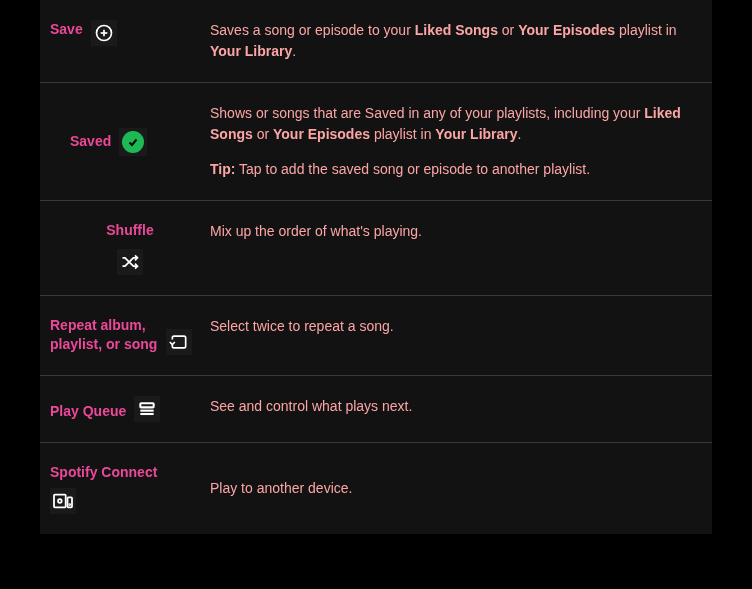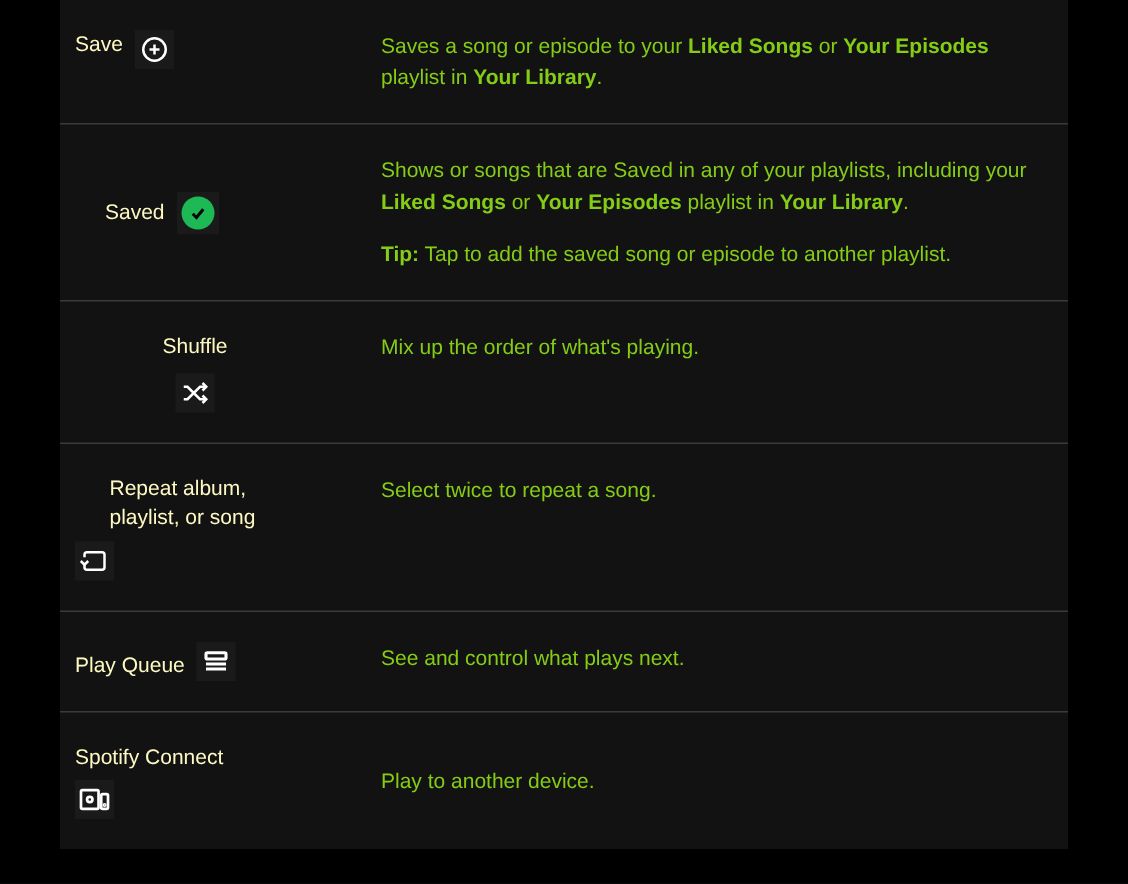--- a/index.html
+++ b/index.html
@@ -30,30 +30,29 @@
     padding-left: 10px;
     display: flex;
     align-items: flex-start;
     gap: 8px;
     flex-wrap: wrap;
   }
   .label-col.wrap-label {
     align-items: flex-start;
   }
   .label-text {
-    font-weight: 400;
-    color: #fef9c3;
+    font-weight: 700;
+    color: #ec4899;
     line-height: 1.4;
   }
   .desc-col {
     flex: 1;
     padding-right: 20px;
-    color: #84cc16;
+    color: #fca5a5;
     line-height: 1.5;
-    margin-left: 44px;
   }
   .desc-col p { margin-bottom: 14px; }
   .desc-col p:last-child { margin-bottom: 0; }
   .desc-col b { font-weight: 700; }
   .icon-wrap {
     display: inline-flex;
     align-items: center;
     justify-content: center;
     width: 26px;
     height: 26px;
@@ -133,21 +132,21 @@
       </span>
     </div>
     <div class="desc-col">
       <p>Mix up the order of what's playing.</p>
     </div>
   </div>
 
   <div class="row">
     <div class="label-col wrap-label">
       <div style="display:flex;align-items:flex-end;gap:6px;flex-wrap:wrap;">
-        <span class="label-text" style="max-width:110px;margin-left:23px;">Repeat album, playlist, or song</span>
+        <span class="label-text" style="max-width:110px;">Repeat album, playlist, or song</span>
         <span class="icon-wrap">
           <svg width="20" height="20" viewBox="0 0 24 24" fill="none" stroke="#fff" stroke-width="2">
             <path d="M4 9V7a2 2 0 0 1 2-2h12a2 2 0 0 1 2 2v10a2 2 0 0 1-2 2H6a2 2 0 0 1-2-2v-2"></path>
             <polyline points="7 12 4 15 1 12"></polyline>
           </svg>
         </span>
       </div>
     </div>
     <div class="desc-col">
       <p>Select twice to repeat a song.</p>

